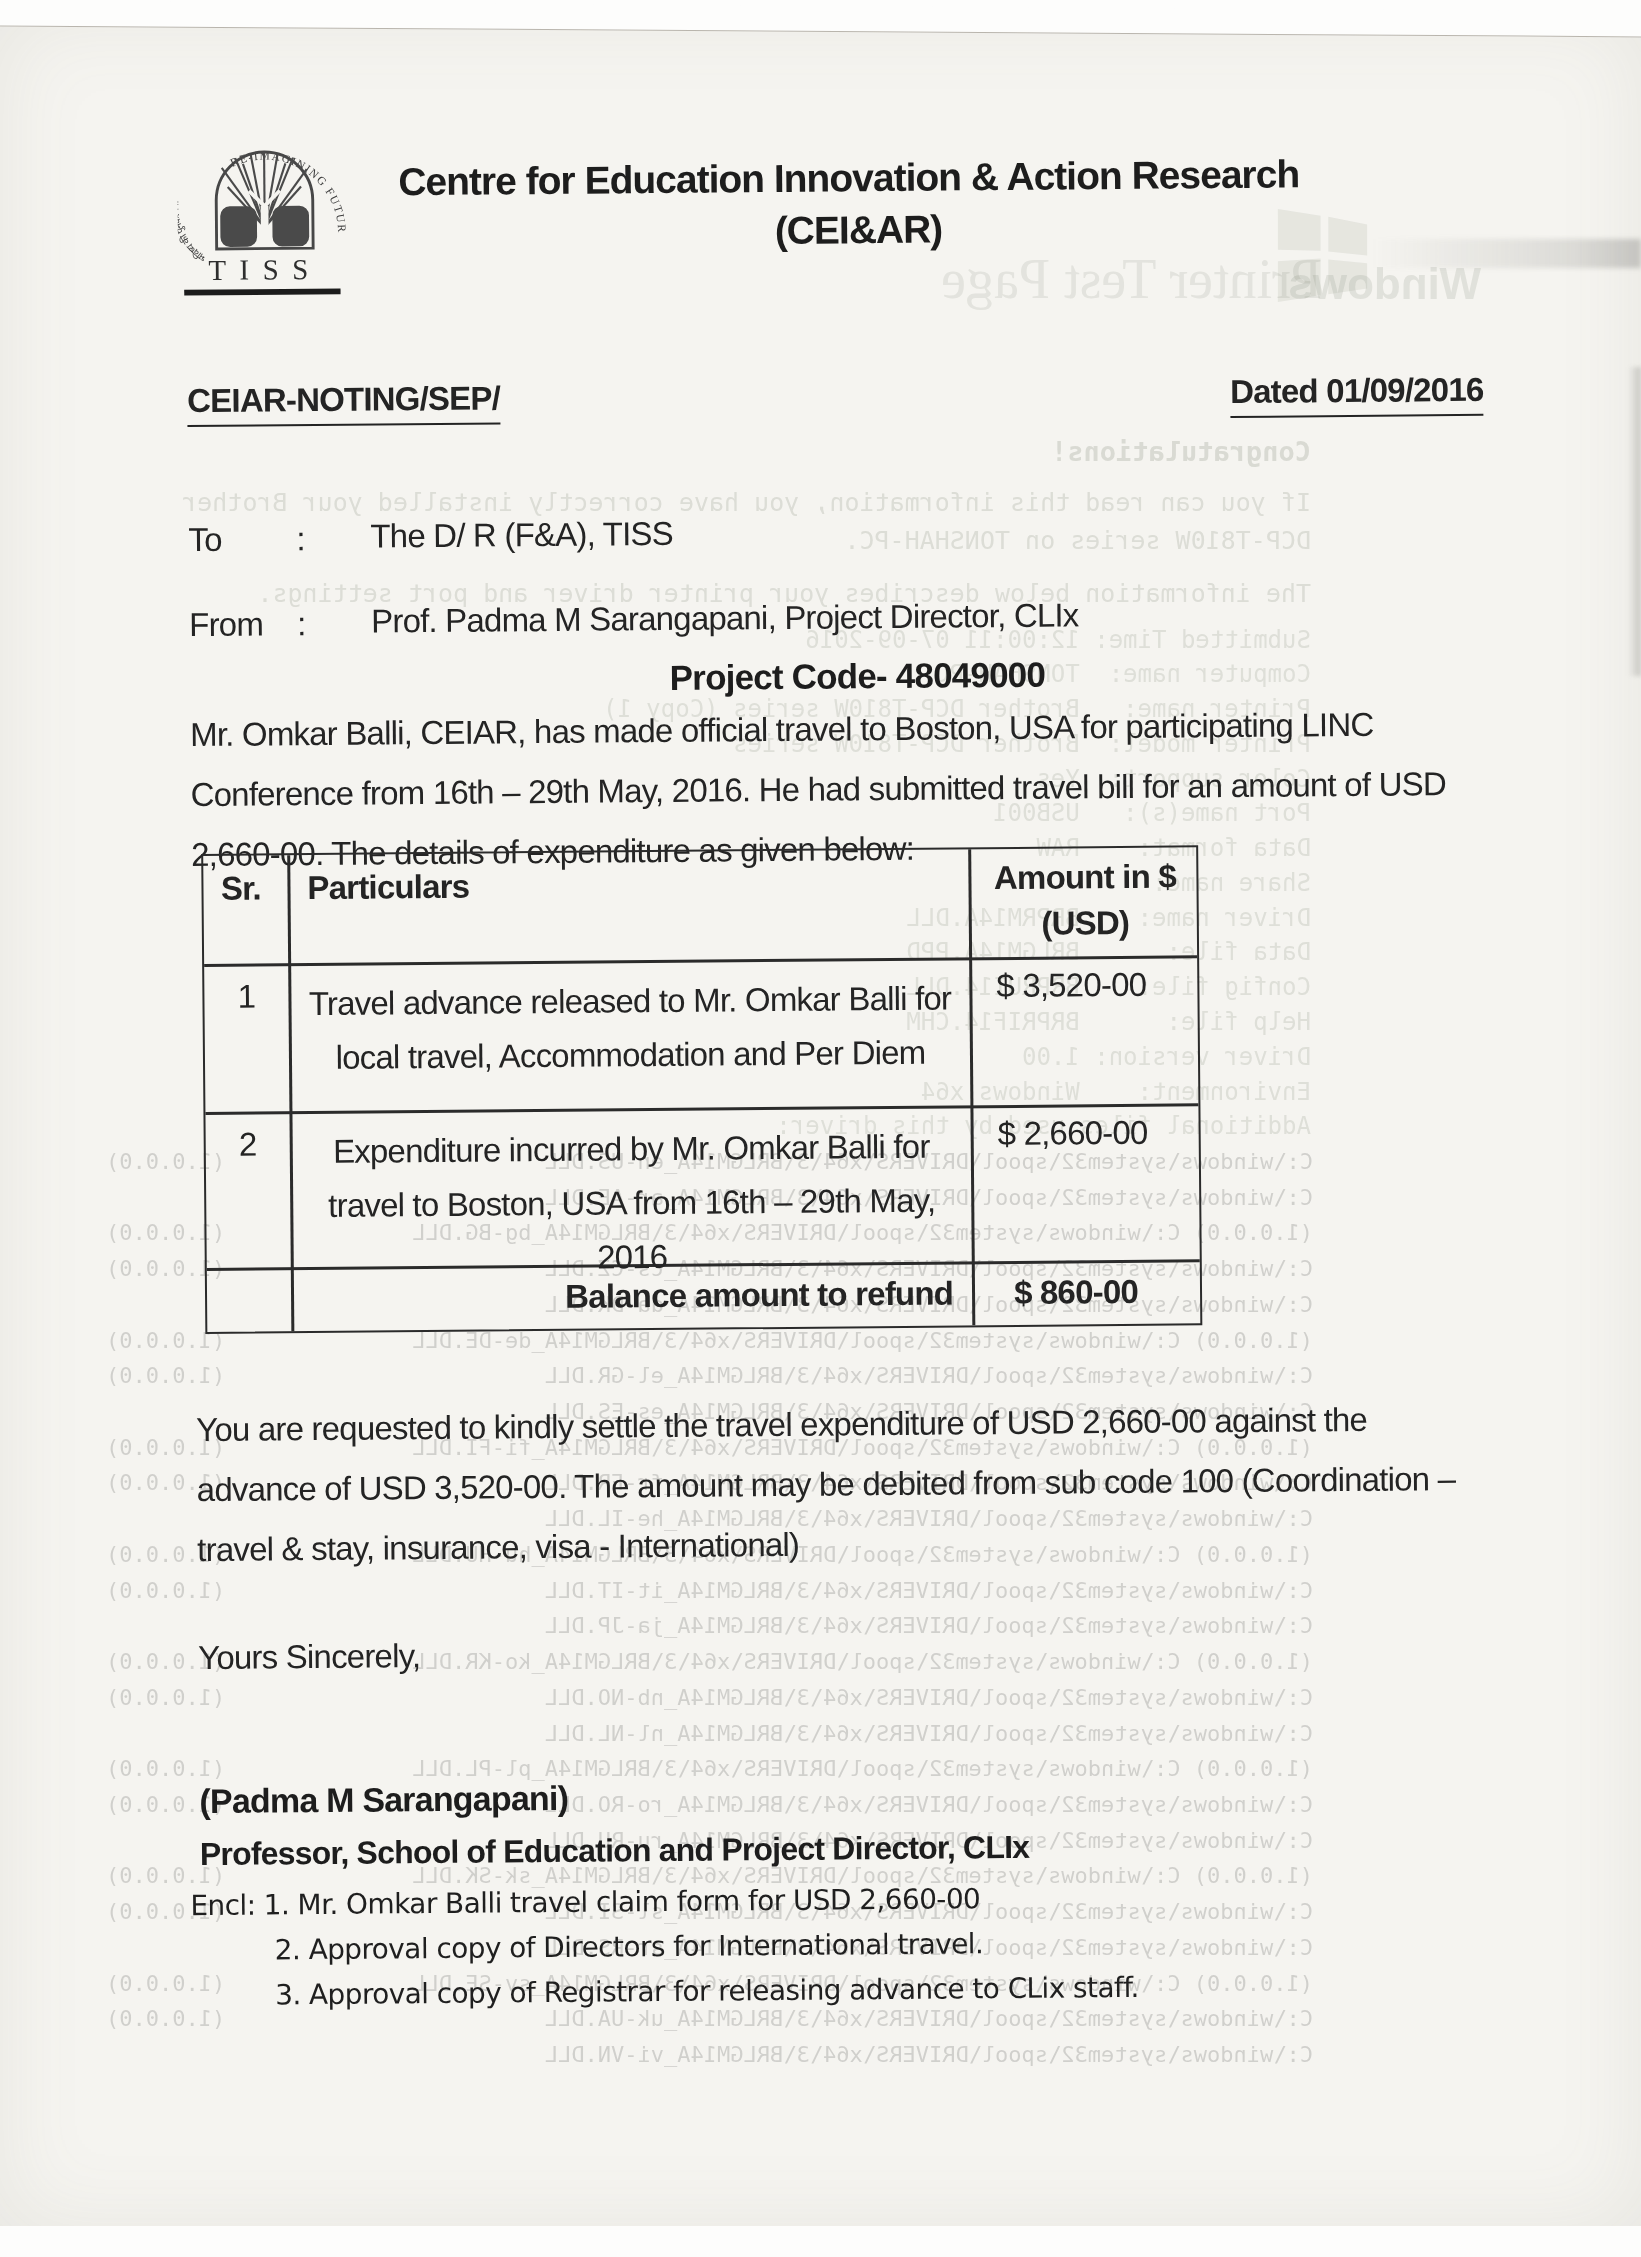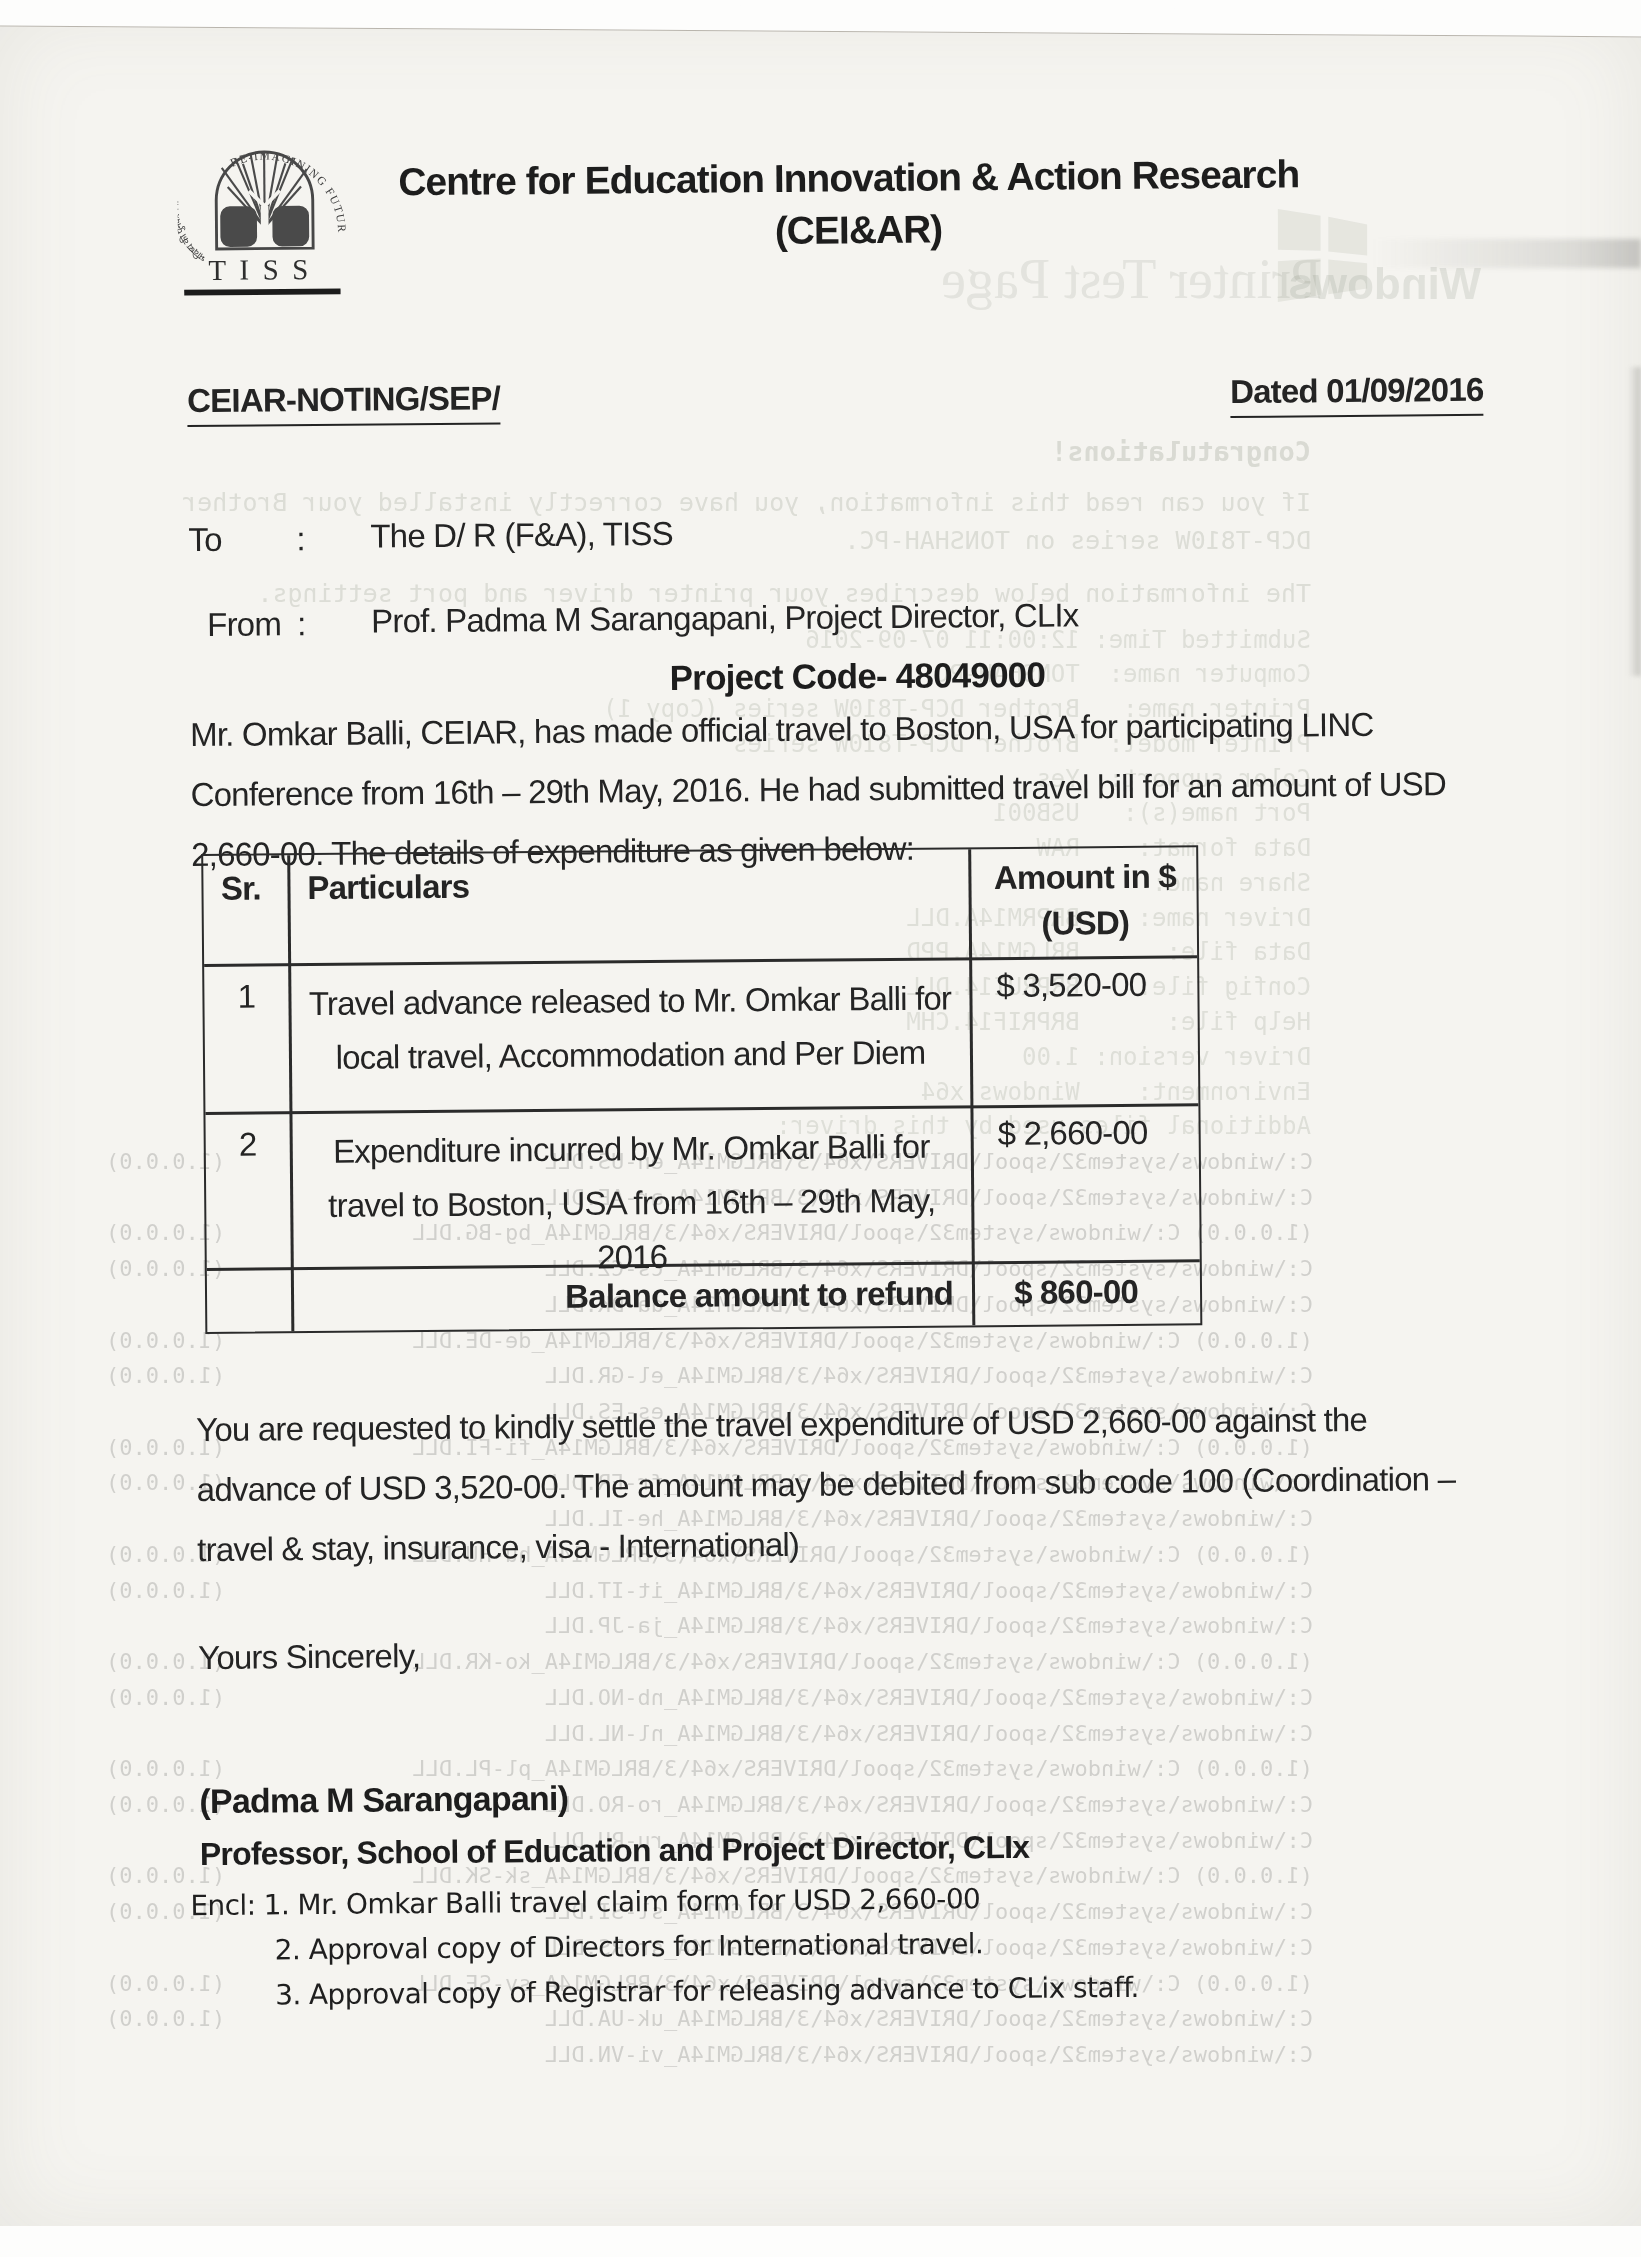--- a/index.html
+++ b/index.html
@@ -249,21 +249,21 @@
 
     <div class="abs b" id="org1">Centre for Education Innovation &amp; Action Research</div>
     <div class="abs b" id="org2">(CEI&amp;AR)</div>
 
     <div class="abs b t34 ul" style="left:193px;top:382px;">CEIAR-NOTING/SEP/</div>
     <div class="abs b t34 ul" style="left:1236px;top:382px;">Dated 01/09/2016</div>
 
     <div class="abs t34" style="left:193px;top:521px;">To</div>
     <div class="abs t34" style="left:301px;top:521px;">:</div>
     <div class="abs t34" style="left:375px;top:519px;">The D/ R (F&amp;A), TISS</div>
-    <div class="abs t34" style="left:211px;top:606px;">From</div>
+    <div class="abs t34" style="left:193px;top:606px;">From</div>
     <div class="abs t34" style="left:301px;top:606px;">:</div>
     <div class="abs t34" style="left:375px;top:604px;">Prof. Padma M Sarangapani, Project Director, CLIx</div>
 
     <div class="abs b" style="left:673px;top:662px;font-size:35px;">Project Code- 48049000</div>
 
     <div class="abs para" style="left:193px;top:705px;width:1284px;">Mr. Omkar Balli, CEIAR, has made official travel to Boston, USA for participating LINC
 Conference from 16th – 29th May, 2016. He had submitted travel bill for an amount of USD
 2,660-00. The details of expenditure as given below:</div>
 
     <div id="tbl">

